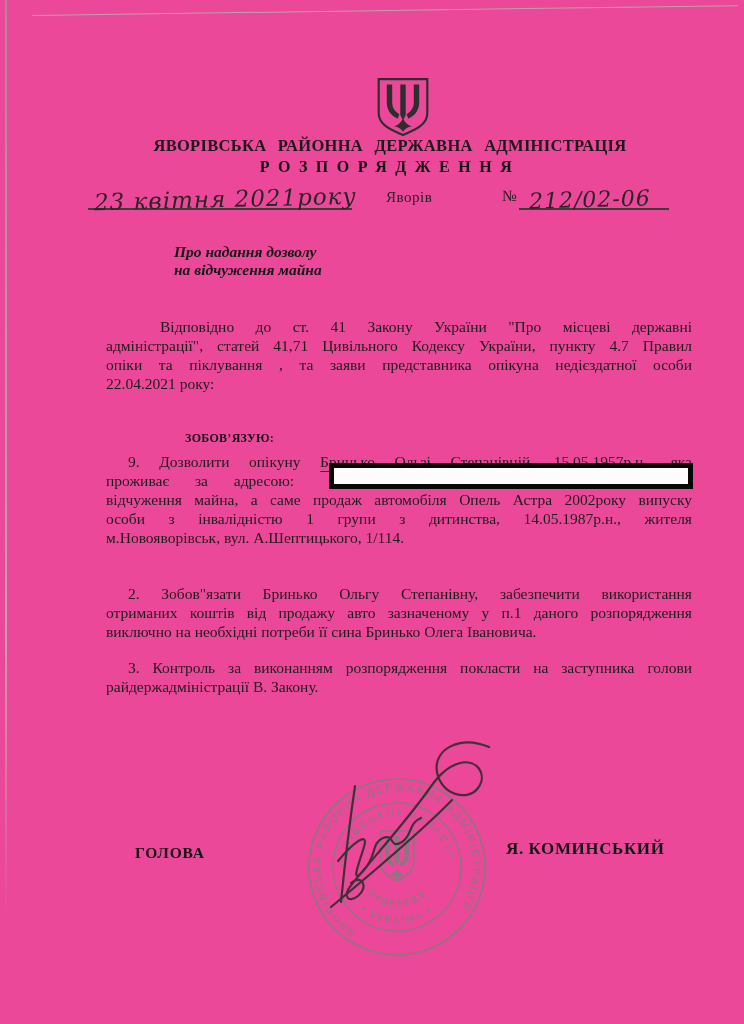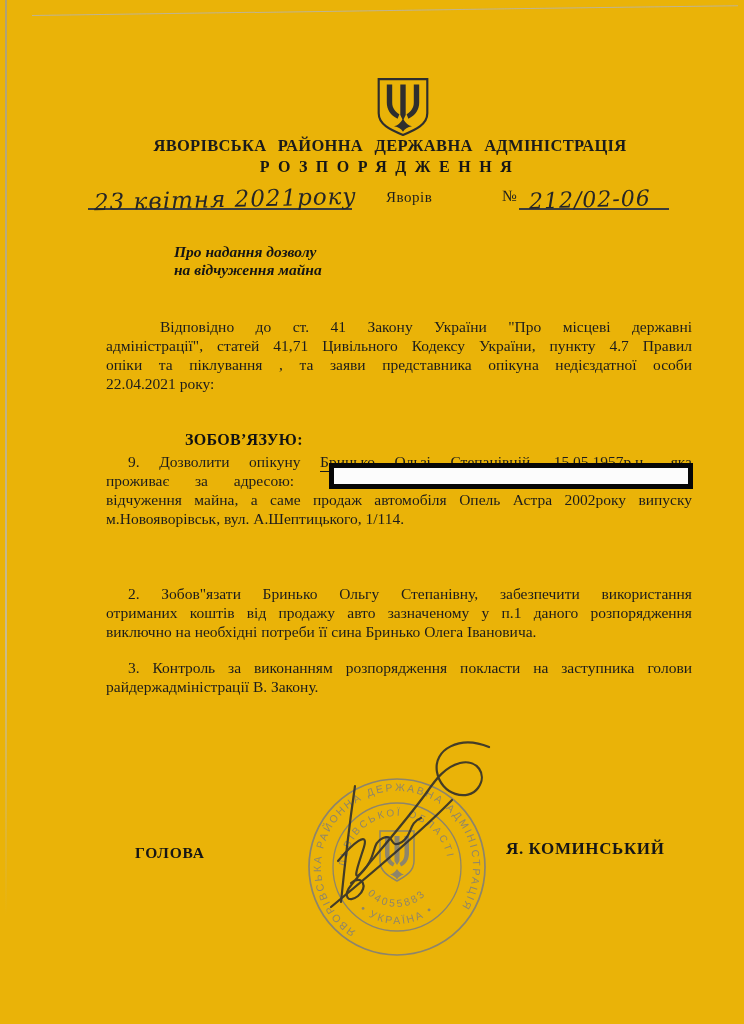--- a/index.html
+++ b/index.html
@@ -1,17 +1,17 @@
 <!DOCTYPE html>
 <html><head>
 <meta charset="utf-8">
 <style>
   html,body{margin:0;padding:0;background:#ffffff;}
   .page{
-    position:relative;width:744px;height:1024px;background:#eab308;overflow:hidden;
+    position:relative;width:744px;height:1024px;background:#ec4899;overflow:hidden;
     font-family:"Liberation Serif","DejaVu Serif",serif;color:#1e1e1e;
   }
   
   .edge-line-v{position:absolute;left:5px;top:0;width:2px;height:916px;
     background:linear-gradient(#9a9a9a,#bdbdbd 70%,rgba(255,255,255,0));opacity:.75;}
   .edge-line-h{position:absolute;left:32px;top:15px;width:706px;height:1px;
     background:#b4b4b4;transform:rotate(-0.8deg);transform-origin:left center;opacity:.8;}
 
   
   .emblem{position:absolute;left:376px;top:77px;width:54px;height:60px;}
@@ -36,21 +36,21 @@
   .subject{position:absolute;left:130px;top:243px;font-weight:bold;font-style:italic;
     font-size:15.5px;line-height:18px;color:#141414;margin-left:44px;}
 
   
   .block{position:absolute;left:106px;width:586px;font-size:15.5px;color:#1c1c1c;}
   .line{display:block;height:19px;line-height:19px;}
   .jl{text-align:justify;text-align-last:justify;}
   .ind-par{padding-left:54px;}
   .ind-item{padding-left:22px;}
   .preamble{top:317px;}
-  .order-heading{position:absolute;left:185px;top:431px;font-weight:bold;font-size:16px;
+  .order-heading{position:absolute;left:185px;top:431px;font-weight:bold;font-size:12px;
     color:#121212;letter-spacing:.3px;}
   .item1{top:452px;}
   .item2{top:584px;}
   .item3{top:658px;}
   .uline{border-bottom:1.5px solid #1a1a1a;padding-bottom:1px;}
   .spread{word-spacing:22px;}
 
   .redaction{position:absolute;left:329px;top:463px;width:354px;height:16px;
     border:5px solid #070707;background:#fcfcfc;}
 
@@ -103,20 +103,21 @@
     <span class="line jl">опіки та піклування , та заяви представника опікуна недієздатної особи</span>
     <span class="line">22.04.2021 року:</span>
   </div>
 
   <div class="order-heading">ЗОБОВ’ЯЗУЮ:</div>
 
   <div class="block item1">
     <span class="line jl ind-item"><span>9. Дозволити опікуну</span> <span class="uline">Бринько Ользі Степанівній, 15.05.1957р.н., яка</span></span>
     <span class="line"><span class="spread">проживає за адресою:</span></span>
     <span class="line jl">відчуження майна, а саме продаж автомобіля Опель Астра 2002року випуску</span>
+    <span class="line jl">особи з інвалідністю 1 групи з дитинства, 14.05.1987р.н., жителя</span>
     <span class="line">м.Новояворівськ, вул. А.Шептицького, 1/114.</span>
   </div>
 
   <div class="redaction"></div>
 
   <div class="block item2">
     <span class="line jl ind-item">2. Зобов"язати Бринько Ольгу Степанівну, забезпечити використання</span>
     <span class="line jl">отриманих коштів від продажу авто зазначеному у п.1 даного розпорядження</span>
     <span class="line">виключно на необхідні потреби її сина Бринько Олега Івановича.</span>
   </div>

